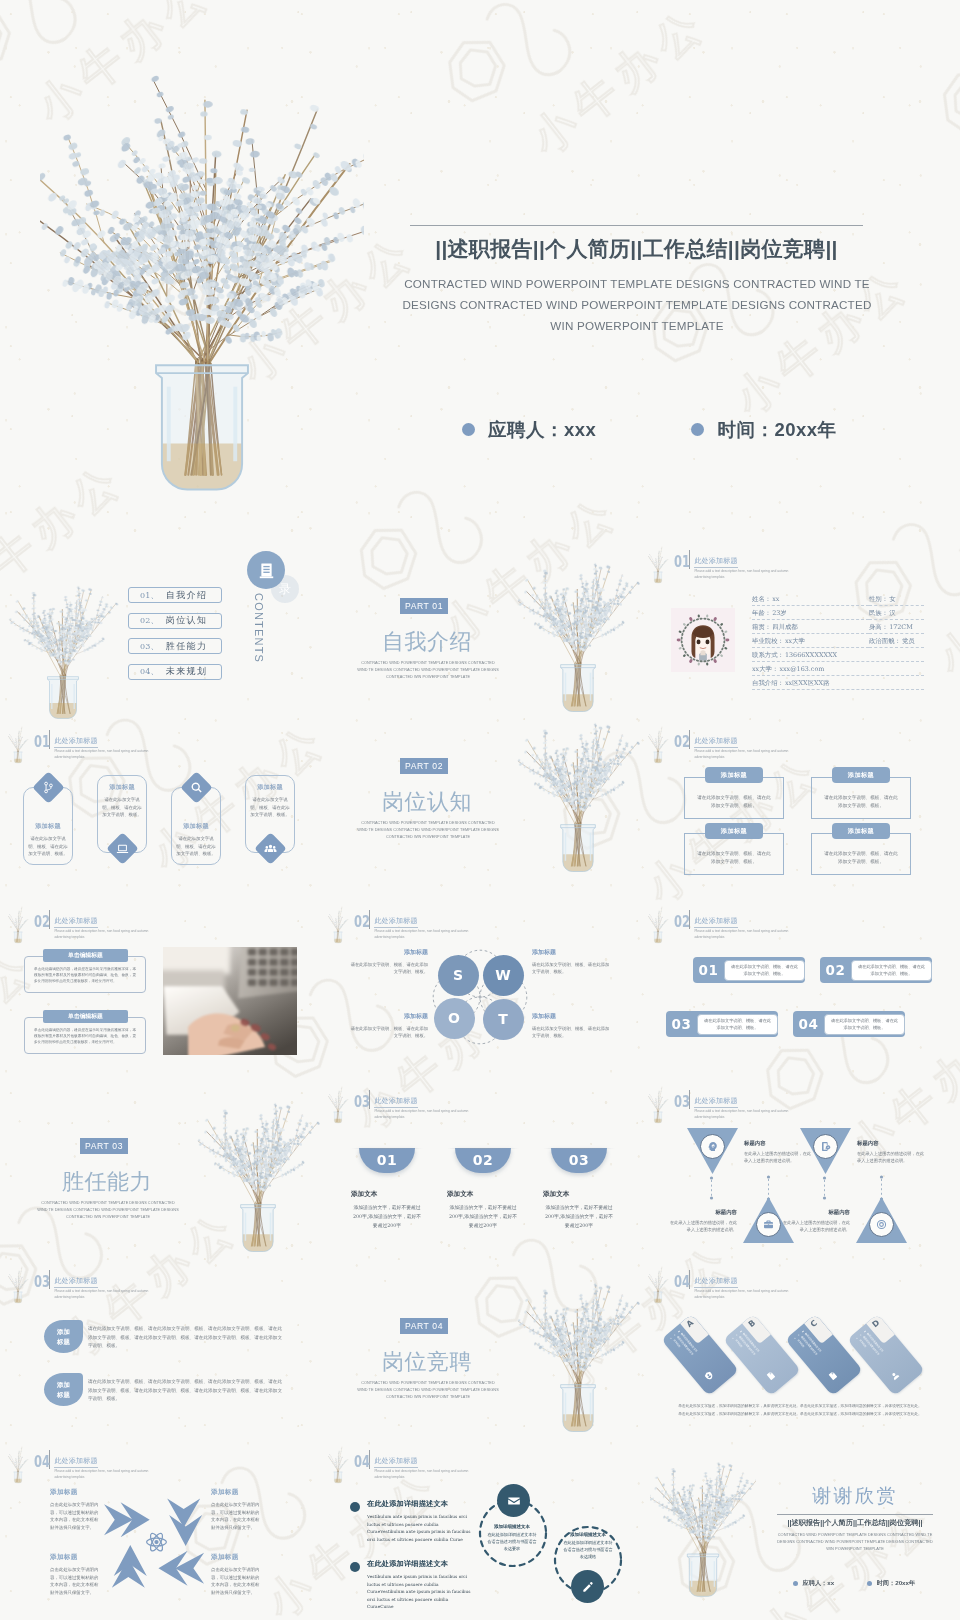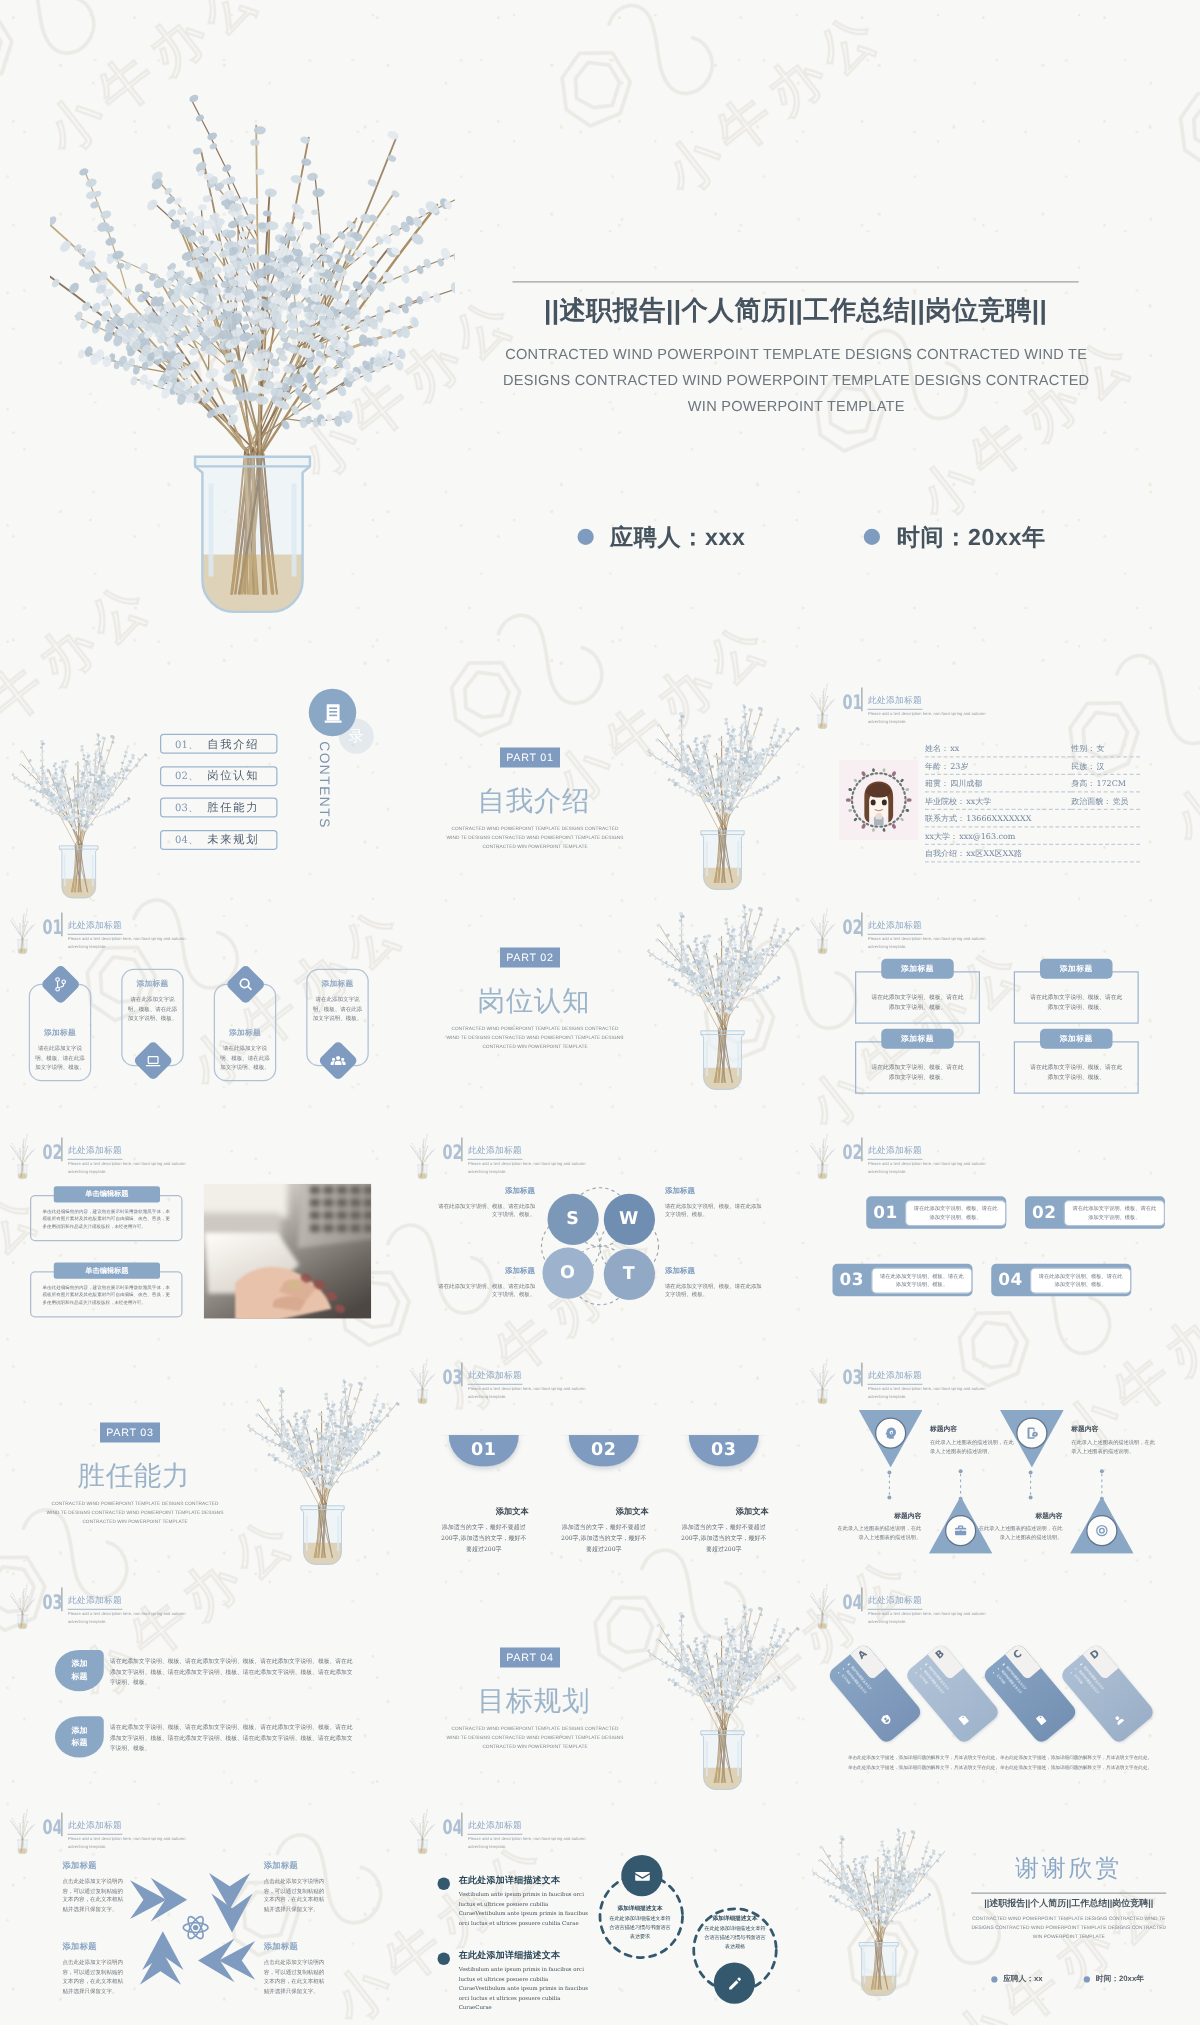--- a/index.html
+++ b/index.html
@@ -65,21 +65,21 @@
   margin-top:5px;transform:scaleX(.72);transform-origin:left center;width:12px;flex:none}
 .hd-bar{width:1.4px;height:19px;background:#9ba1a7;margin-right:4px;margin-top:1px;flex:none;margin-left:3px}
 .hd-tx{padding-top:0}
 .hd-t{font-size:7px;color:#8ba7c6;letter-spacing:.2px;border-bottom:.6px solid #b6c4d2;
   display:inline-block;padding-bottom:1.5px;line-height:8px}
 .hd-d{font-size:3.3px;line-height:5.4px;color:#989ea4;width:96px;margin-top:1.6px;letter-spacing:.02px}
 
 
 .rz-photo{position:absolute;left:31px;top:64px;width:64px;height:72px;overflow:hidden}
 .rz-photo svg{width:100%;height:100%;display:block}
-.rz-table{position:absolute;left:100px;top:55px;width:172px}
+.rz-table{position:absolute;left:112px;top:55px;width:172px}
 .rz-row{display:flex;gap:0;margin-bottom:2.8px}
 .rz-cell{width:68%;border-bottom:.7px dashed #c2cdd9;padding-bottom:1.2px;display:flex;align-items:baseline;
   box-sizing:border-box;padding-left:0}
 .rz-cell:nth-child(2){width:32%}
 .rz-cell.rz-wide{width:100%}
 .rz-lb{font-size:6.4px;color:#72879f;white-space:nowrap;font-family:"DejaVu Serif",serif;line-height:9px}
 .rz-vl{font-size:6.4px;color:#72879f;margin-left:1px;white-space:nowrap;font-family:"DejaVu Serif",serif;line-height:9px}
 
 
 .cd-wrap{position:absolute;inset:0}
@@ -137,21 +137,21 @@
   font-size:4.2px;line-height:7.4px;color:#6e767e;text-align:center;padding:0 5px}
 
 
 .c3{position:absolute;width:72px}
 .c3-cap{width:56px;height:25px;margin:0 auto;background:#7f9cc0;border-radius:0 0 34px 34px;
   display:flex;align-items:center;justify-content:center;box-shadow:0 2px 4px rgba(90,110,135,.28)}
 .c3-n{color:#fff;font-size:14px;font-weight:700;font-family:"DejaVu Sans",sans-serif;letter-spacing:.5px;
   margin-top:-2px}
 .c3-line{position:absolute;left:0;top:0;width:72px;height:1px;
   background:linear-gradient(90deg,rgba(150,160,172,0),rgba(150,160,172,.55),rgba(150,160,172,0))}
-.c3-t{text-align:right;font-size:6.6px;color:#3f4a55;font-weight:700;margin-top:32px;
+.c3-t{text-align:left;font-size:6.6px;color:#3f4a55;font-weight:700;margin-top:17px;
   font-family:"DejaVu Serif",serif}
 .c3-b{text-align:center;font-size:4.8px;line-height:9px;color:#5f6a74;margin-top:4px;
   font-family:"DejaVu Serif",serif}
 
 
 .tri-conn{position:absolute;left:0;top:0;width:320px;height:180px}
 .tri-conn svg{width:100%;height:100%}
 .tri{position:absolute;width:51px;height:46px}
 .tri-s{position:absolute;left:0;top:0;width:51px;height:46px;background:#8ba7c6}
 .tri-down{clip-path:polygon(0 0,100% 0,50% 100%)}
@@ -2621,21 +2621,21 @@
         <div class="dp-b">请在此添加文字说明、模板、请在此添加文字说明、模板、请在此添加文字说明、模板、请在此添加文字说明、模板、请在此添加文字说明、模板、请在此添加文字说明、模板、请在此添加文字说明、模板。</div>
       </div>
     </div>
 <div class="slide sl" style="left:320px;top:1260px">
       <svg class="wl" style="left:188px;top:14px;width:140px;height:166px" viewBox="0 0 300 450">
         <use href="#jarb"></use>
         <use href="#wsmall"></use>
         <use href="#jarf"></use>
       </svg>
       <div class="pt-tag">PART 04</div>
-      <div class="pt-title">目标规划</div>
+      <div class="pt-title">岗位竞聘</div>
       <div class="pt-desc">
         <div>CONTRACTED WIND POWERPOINT TEMPLATE DESIGNS CONTRACTED</div>
         <div>WIND TE DESIGNS CONTRACTED WIND POWERPOINT TEMPLATE DESIGNS</div>
         <div>CONTRACTED WIN POWERPOINT TEMPLATE</div>
       </div>
     </div>
 <div class="slide sl" style="left:640px;top:1260px">
       <svg class="wl" style="left:2px;top:5px;width:32px;height:40px" viewBox="0 0 300 450">
         <use href="#jarb"></use>
         <use href="#wtiny"></use>

